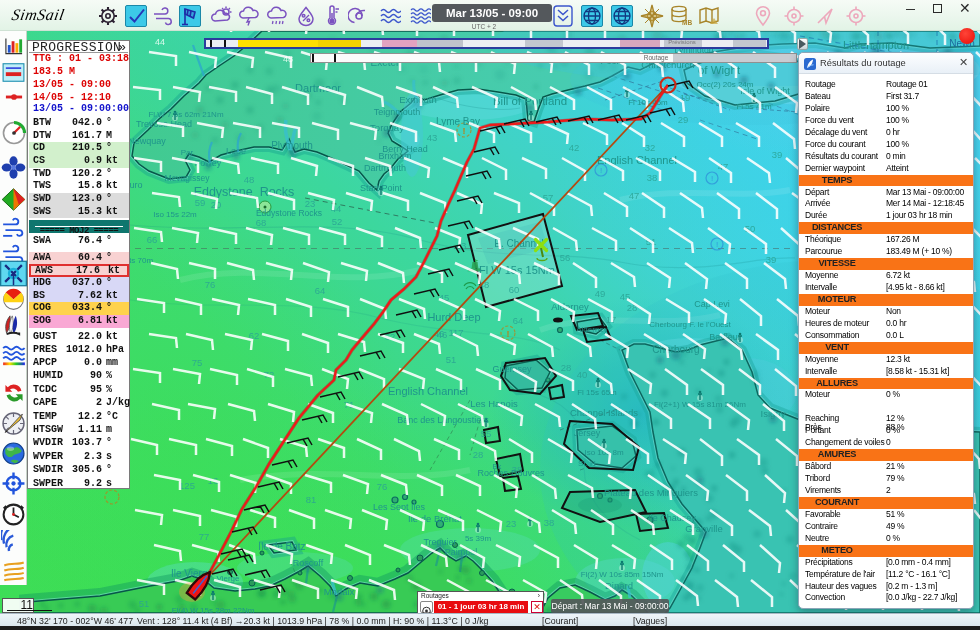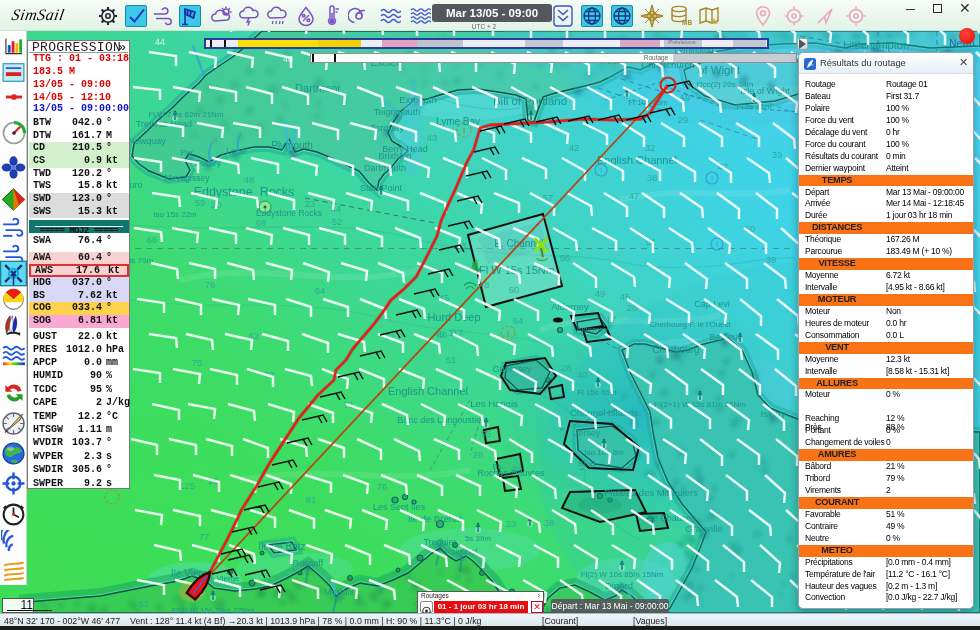--- a/index.html
+++ b/index.html
@@ -1776,13 +1776,13 @@
     <div style="position:absolute;left:3px;top:0;font-size:6.5px;color:#222">Routages</div>
     <div style="position:absolute;right:3px;top:0;font-size:6.5px;color:#222">›</div>
     <div style="position:absolute;left:2px;top:9px;width:13px;height:12px;border:1px solid #888;border-radius:2px"><svg width="11" height="10" viewBox="0 0 11 10">
         <circle cx="5.5" cy="5" r="3.8" fill="none" stroke="#333" stroke-width="1"></circle>
         <circle cx="5.5" cy="5" r="1.4" fill="#333"></circle>
       </svg></div>
     <div style="position:absolute;left:16px;top:9px;width:94px;height:12px;background:#e80c10;color:#fff;font-size:8px;font-weight:bold;line-height:12px;text-align:center;white-space:nowrap">01 - 1 jour 03 hr 18 min</div>
     <div style="position:absolute;left:113px;top:9px;width:12px;height:12px;border:1px solid #c03;color:#d11;font-size:9px;line-height:11px;text-align:center">✕</div>
   </div>
 <div id="departbox" class="abs">Départ : Mar 13 Mai - 09:00:00</div>
-<div id="statusbar" class="abs"><span style="margin-left:4px">48°N 32' 170 - 002°W 46' 477</span><span style="margin-left:10px">Vent : 128° 11.4 kt (4 Bf) →20.3 kt | 1013.9 hPa | 78 % | 0.0 mm | H: 90 % | 11.3°C | 0 J/kg</span><span class="abs" style="left:542px">[Courant]</span><span class="abs" style="left:633px">[Vagues]</span></div>
+<div id="statusbar" class="abs"><span style="margin-left:17px">48°N 32' 170 - 002°W 46' 477</span><span style="margin-left:4px">Vent : 128° 11.4 kt (4 Bf) →20.3 kt | 1013.9 hPa | 78 % | 0.0 mm | H: 90 % | 11.3°C | 0 J/kg</span><span class="abs" style="left:542px">[Courant]</span><span class="abs" style="left:633px">[Vagues]</span></div>
 <div id="botstrip" class="abs"></div>
 </body></html>

